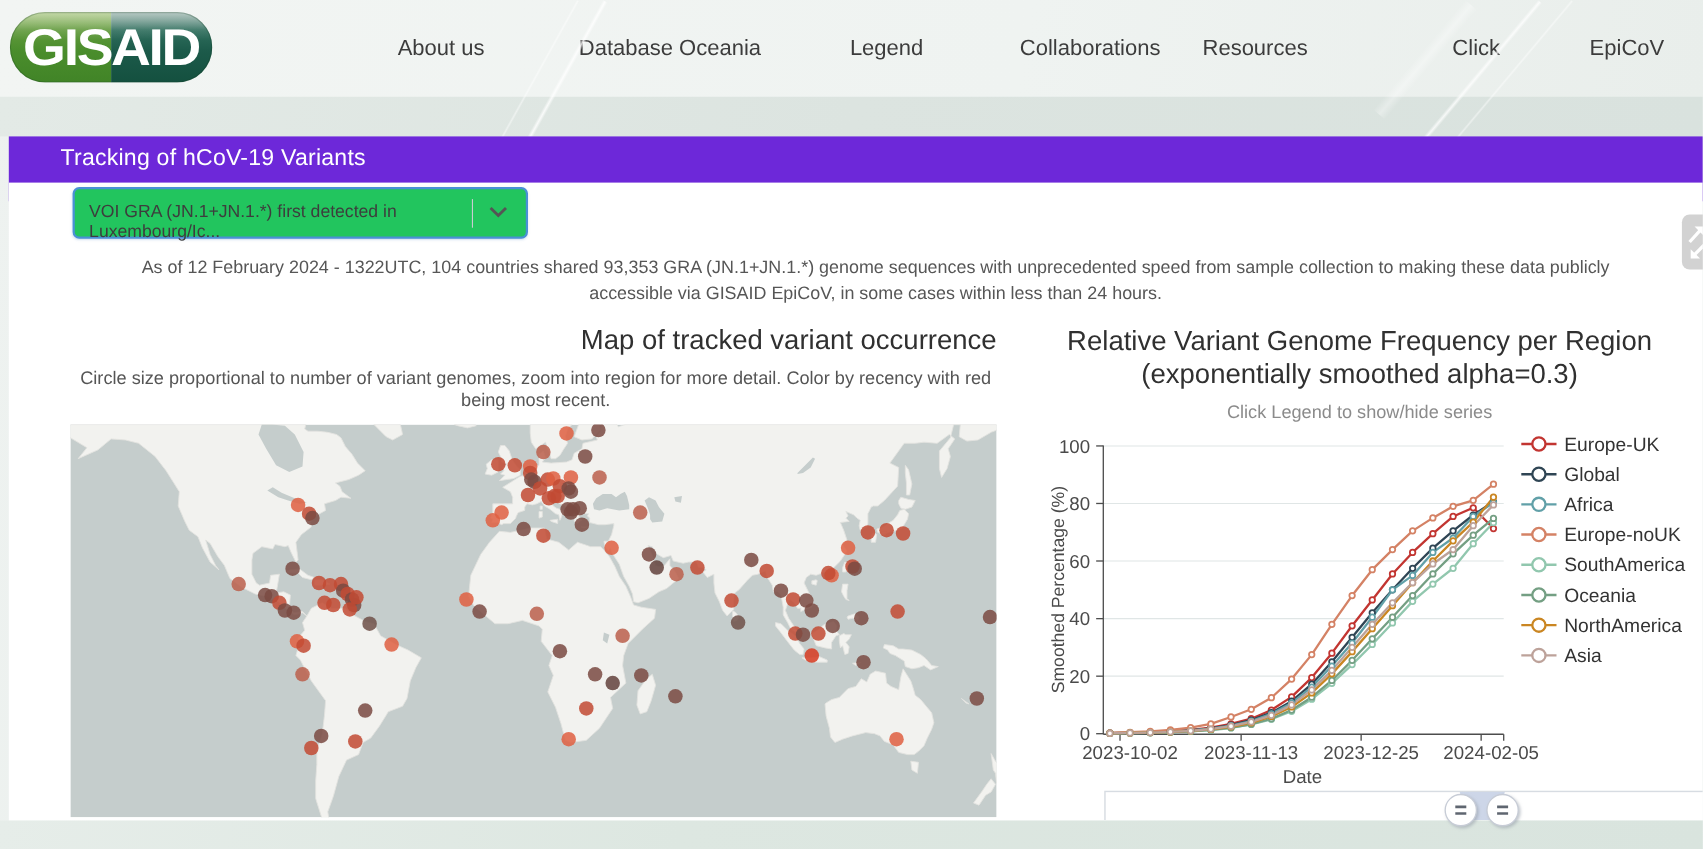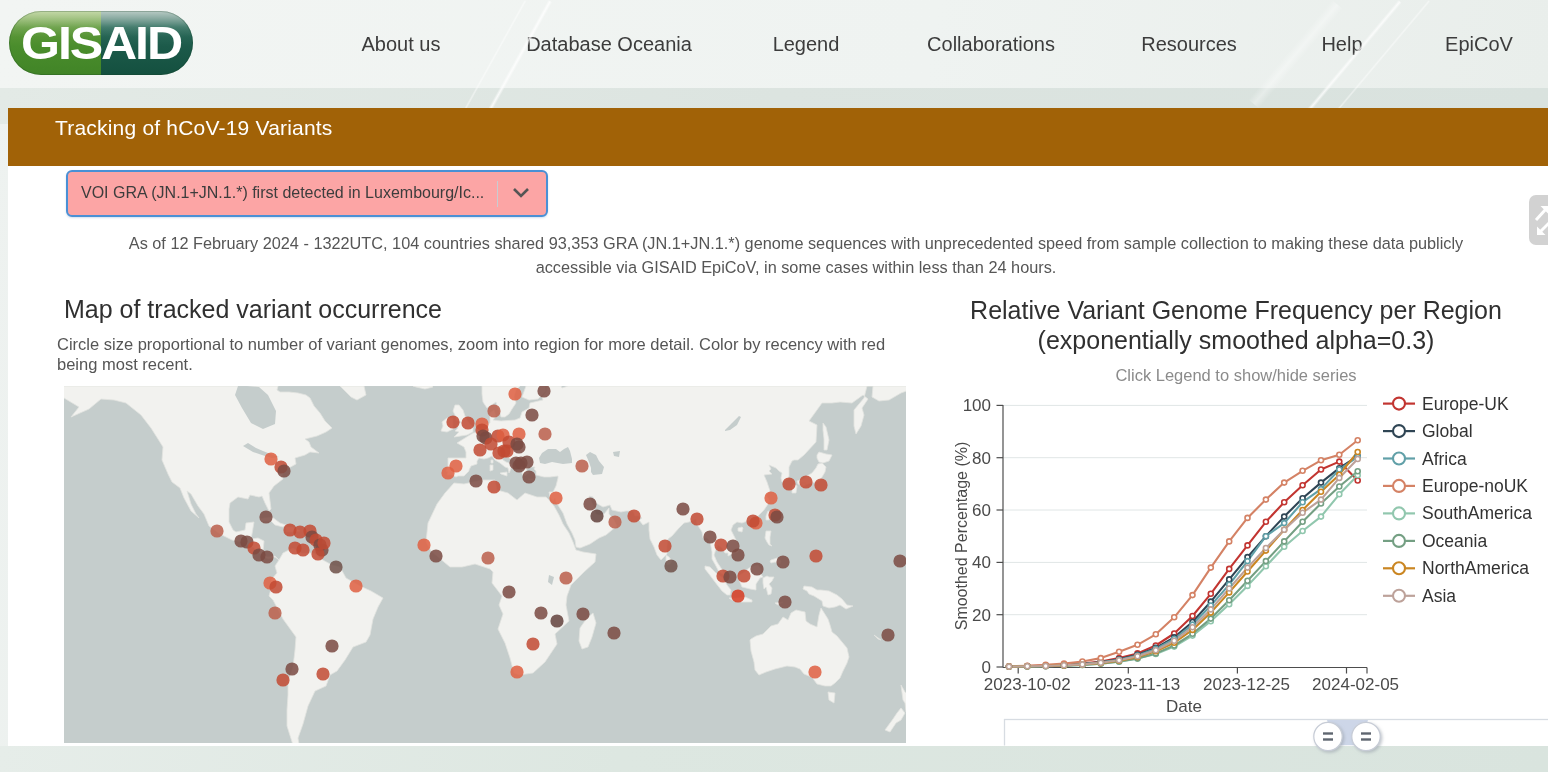--- a/index.html
+++ b/index.html
@@ -1,30 +1,30 @@
 <!DOCTYPE html>
 <html><head><meta charset="utf-8">
 <style>
 *{margin:0;padding:0;box-sizing:border-box}
 html,body{width:1548px;height:772px;overflow:hidden;font-family:"Liberation Sans",sans-serif}
 body{position:relative;background:linear-gradient(105deg,#eef2f0 0%,#e9efec 55%,#e2eae6 100%)}
 .nav{position:absolute;left:0;top:0;width:1548px;height:88px;background:linear-gradient(100deg,#f2f5f3 0%,#eff3f1 60%,#e9eeeb 100%)}
 .navitem{position:absolute;top:33px;font-size:20px;color:#3c3c3c;transform:translateX(-50%);white-space:nowrap}
 .band{position:absolute;left:0;top:88px;width:1548px;height:36px;background:linear-gradient(100deg,#e3eae6 0%,#dce4e0 50%,#d9e2de 100%)}
 .streak{position:absolute;background:linear-gradient(to right,rgba(255,255,255,0),rgba(255,255,255,.85),rgba(255,255,255,0));width:5px;transform-origin:top left}
-.teal{position:absolute;left:8px;top:108px;width:1540px;height:59px;background:#a16207}
+.teal{position:absolute;left:8px;top:124px;width:1540px;height:59px;background:#6d28d9}
 .teal span{position:absolute;left:47px;top:8px;font-size:21px;color:#fff;font-weight:400;letter-spacing:.2px}
 .card{position:absolute;left:8px;top:165.5px;width:1540px;height:580px;background:#fff}
-.select{position:absolute;left:58px;top:4px;width:482px;height:47px;background:#fca5a5;border:2px solid #4a90d5;border-radius:6px;box-shadow:0 1px 2px rgba(70,130,200,.25)}
+.select{position:absolute;left:58px;top:4px;width:414px;height:47px;background:#22c55e;border:2px solid #4a90d5;border-radius:6px;box-shadow:0 1px 2px rgba(70,130,200,.25)}
 .select .txt{position:absolute;left:13px;top:12px;font-size:16px;color:#3d3d3d}
 .select .sep{position:absolute;right:48px;top:9px;width:1px;height:26px;background:#c9ccd1}
 .select svg{position:absolute;right:16px;top:15px}
 .asof{position:absolute;left:0;top:65px;width:1576px;text-align:center;font-size:16.3px;color:#565656;line-height:24.5px}
-.mtitle{position:absolute;left:56px;top:129px;width:842px;text-align:left;font-size:25px;color:#303030}
-.msub{position:absolute;left:49px;top:168px;width:860px;font-size:16.5px;color:#555;line-height:20.5px}
+.mtitle{position:absolute;left:56px;top:129px;width:842px;text-align:right;font-size:25px;color:#303030}
+.msub{position:absolute;left:49px;top:168px;width:860px;text-align:center;font-size:16.5px;color:#555;line-height:20.5px}
 .ctitle{position:absolute;left:900px;top:129px;width:656px;text-align:center;font-size:25px;color:#303030;line-height:30px}
 .csub{position:absolute;left:900px;top:200px;width:656px;text-align:center;font-size:16.5px;color:#8b8b8b}
 .expand{position:absolute;left:1529px;top:195px;width:30px;height:50px;background:#d2d2d2;border-radius:7px}
 .bottom{position:absolute;left:0;top:745.5px;width:1548px;height:26.5px;z-index:1;background:linear-gradient(100deg,#e6ede9 0%,#dde7e1 40%,#d9e4de 100%)}
 </style></head>
 <body>
 <div class="nav">
  <svg width="206" height="88" style="position:absolute;left:0;top:0">
   <defs>
    <linearGradient id="lg" x1="0" y1="0" x2="0" y2="1">
@@ -53,22 +53,22 @@
    <rect x="101" y="11" width="92" height="64" fill="url(#dg)"></rect>
    <rect x="9" y="11" width="184" height="26" fill="url(#gloss)"></rect>
   </g>
   <rect x="9.5" y="11.5" width="183" height="63" rx="31.5" fill="none" stroke="rgba(20,60,30,0.25)" stroke-width="1"></rect>
   <text x="101" y="59" text-anchor="middle" font-family="Liberation Sans,sans-serif" font-size="47" font-weight="bold" fill="#fff" textLength="160" lengthAdjust="spacingAndGlyphs" letter-spacing="-2">GISAID</text>
  </svg>
  <span class="navitem" style="left:401px">About us</span>
  <span class="navitem" style="left:609px">Database Oceania</span>
  <span class="navitem" style="left:806px">Legend</span>
  <span class="navitem" style="left:991px">Collaborations</span>
- <span class="navitem" style="left:1189px">Resources</span>
- <span class="navitem" style="left:1342px">Help</span>
+ <span class="navitem" style="left:1141px">Resources</span>
+ <span class="navitem" style="left:1342px">Click</span>
  <span class="navitem" style="left:1479px">EpiCoV</span>
 </div>
 <div class="band"></div>
 <div class="streak" style="left:548px;top:0;height:265px;opacity:.95;transform:rotate(29deg)"></div>
 <div class="streak" style="left:524px;top:0;height:265px;opacity:.55;width:3px;transform:rotate(29deg)"></div>
 <div class="streak" style="left:1398px;top:0;height:240px;opacity:.9;transform:rotate(40deg)"></div>
 <div class="streak" style="left:1428px;top:0;height:240px;opacity:.55;width:3px;transform:rotate(40deg)"></div>
 <div class="streak" style="left:1332px;top:0;height:130px;opacity:.4;width:14px;transform:rotate(40deg)"></div>
 <div class="teal">
     <span>Tracking of hCoV-19 Variants</span>

